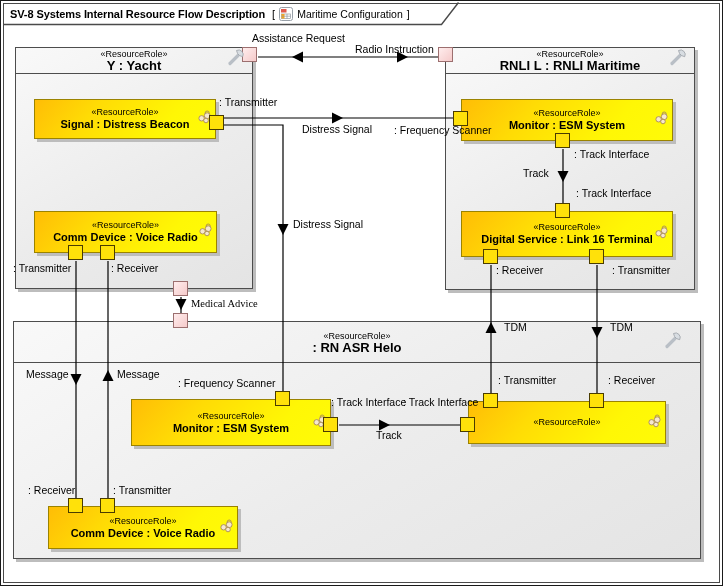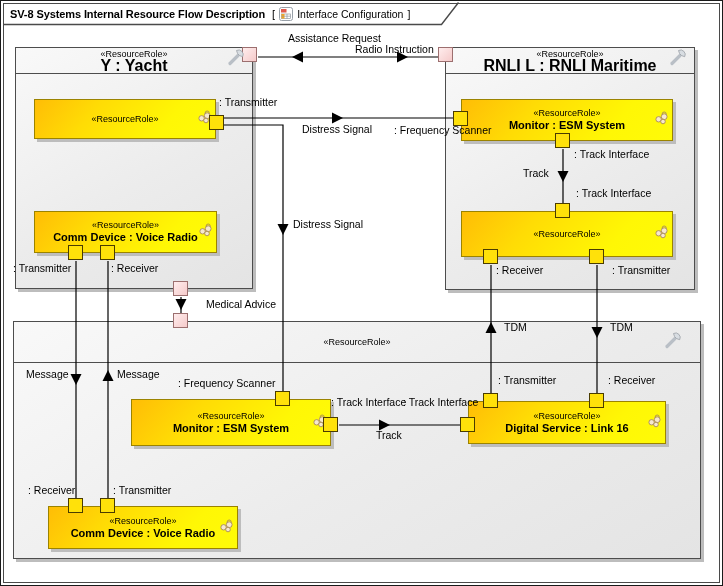--- a/index.html
+++ b/index.html
@@ -9,21 +9,21 @@
   .tab-edge{position:absolute;left:0;top:0;z-index:1;}
   .title-row{position:absolute;left:9px;top:5px;height:16px;display:flex;align-items:center;gap:4px;z-index:2;white-space:nowrap;}
   .t-main{font-size:11px;font-weight:bold;letter-spacing:-0.1px;}
   .t-bracket{font-size:11px;margin-left:3px;}
   .t-name{font-size:10.5px;}
   #canvas{position:absolute;left:0;top:0;width:723px;height:586px;}
   .container{position:absolute;background:linear-gradient(150deg,#f9f9f9 0%,#ececec 55%,#e4e4e4 100%);
              border:1px solid #4d4d4d;box-shadow:3px 3px 0 #bdbdbd;box-sizing:border-box;z-index:1;}
   .hdr{border-bottom:1px solid #4d4d4d;display:flex;flex-direction:column;justify-content:center;text-align:center;box-sizing:border-box;}
   .stereo{font-size:9px;line-height:10px;}
-  .cname{font-size:16px;font-weight:bold;line-height:13px;}
+  .cname{font-size:13px;font-weight:bold;line-height:13px;}
   .box{position:absolute;background:linear-gradient(130deg,#ffbd06 0%,#ffdc05 32%,#fff705 72%,#fffb08 100%);
        border:1px solid #9b8300;box-shadow:3px 3px 0 #bdbdbd;box-sizing:border-box;z-index:2;
        display:flex;flex-direction:column;justify-content:center;text-align:center;}
   .box .stereo{font-size:9px;line-height:11px;}
   .box .bname{font-size:11px;font-weight:bold;line-height:13px;white-space:nowrap;}
   .role-icon{position:absolute;right:3px;top:50%;transform:translateY(-50%);z-index:3;}
   .lines{position:absolute;left:0;top:0;z-index:3;}
   .port{position:absolute;width:15px;height:15px;background:#ffe10a;border:1px solid #4a3c00;box-sizing:border-box;z-index:4;}
   .port.pink{background:linear-gradient(135deg,#ffeded 0%,#f5caca 100%);border-color:#9c6f6f;}
   .lbl{position:absolute;font-size:10.5px;line-height:12px;white-space:nowrap;z-index:5;}
@@ -41,43 +41,45 @@
     <span class="t-main">SV-8 Systems Internal Resource Flow Description</span>
     <span class="t-bracket">[</span>
     <svg width="14" height="14" viewBox="0 0 14 14">
       <rect x="0.5" y="0.5" width="13" height="13" rx="2" fill="#ffffff" stroke="#98a0a8"></rect>
       <rect x="2" y="2" width="5.5" height="3.5" fill="#e05a4e"></rect>
       <rect x="2.5" y="7" width="9" height="4.5" fill="#ffffff" stroke="#9098a0" stroke-width="0.7"></rect>
       <rect x="2.5" y="7" width="3" height="4.5" fill="#f5a623"></rect>
       <line x1="2.5" y1="9.2" x2="11.5" y2="9.2" stroke="#9098a0" stroke-width="0.7"></line>
       <line x1="8" y1="7" x2="8" y2="11.5" stroke="#9098a0" stroke-width="0.7"></line>
     </svg>
-    <span class="t-name">Interface Configuration</span>
+    <span class="t-name">Maritime Configuration</span>
     <span class="t-name">]</span>
   </div>
   <div id="canvas">
       <div class="container" style="left: 14px; top: 46px; width: 238px; height: 242px;">
         <div class="hdr" style="height: 26px;">
           <span class="stereo">«ResourceRole»</span>
           <span class="cname">Y : Yacht</span>
         </div>
       </div>
       <div class="container" style="left: 444px; top: 46px; width: 250px; height: 243px;">
         <div class="hdr" style="height: 26px;">
           <span class="stereo">«ResourceRole»</span>
           <span class="cname">RNLI L : RNLI Maritime</span>
         </div>
       </div>
       <div class="container" style="left: 12px; top: 320px; width: 688px; height: 238px;">
         <div class="hdr" style="height: 41px;">
           <span class="stereo">«ResourceRole»</span>
+          <span class="cname">: RN ASR Helo</span>
         </div>
       </div>
       <div class="box" style="left: 33px; top: 98px; width: 182px; height: 40px;">
         <span class="stereo">«ResourceRole»</span>
+        <span class="bname">Signal : Distress Beacon</span>
         <span class="role-icon"><svg width="15" height="15" viewBox="0 0 15 15">
             <g fill="#f6e8cf" stroke="#a8895a" stroke-width="0.9">
               <path d="M8.2 4.6 v-1.1 a2 2 0 0 1 4 0 v1.1" fill="none"></path>
               <circle cx="10.2" cy="6.2" r="2.9"></circle>
               <circle cx="4.6" cy="8.8" r="2.7"></circle>
               <circle cx="9" cy="11" r="2.3"></circle>
             </g>
           </svg></span>
       </div>
       <div class="box" style="left: 33px; top: 210px; width: 183px; height: 42px;">
@@ -99,20 +101,21 @@
             <g fill="#f6e8cf" stroke="#a8895a" stroke-width="0.9">
               <path d="M8.2 4.6 v-1.1 a2 2 0 0 1 4 0 v1.1" fill="none"></path>
               <circle cx="10.2" cy="6.2" r="2.9"></circle>
               <circle cx="4.6" cy="8.8" r="2.7"></circle>
               <circle cx="9" cy="11" r="2.3"></circle>
             </g>
           </svg></span>
       </div>
       <div class="box" style="left: 460px; top: 210px; width: 212px; height: 46px;">
         <span class="stereo">«ResourceRole»</span>
+        <span class="bname">Digital Service : Link 16 Terminal</span>
         <span class="role-icon"><svg width="15" height="15" viewBox="0 0 15 15">
             <g fill="#f6e8cf" stroke="#a8895a" stroke-width="0.9">
               <path d="M8.2 4.6 v-1.1 a2 2 0 0 1 4 0 v1.1" fill="none"></path>
               <circle cx="10.2" cy="6.2" r="2.9"></circle>
               <circle cx="4.6" cy="8.8" r="2.7"></circle>
               <circle cx="9" cy="11" r="2.3"></circle>
             </g>
           </svg></span>
       </div>
       <div class="box" style="left: 130px; top: 398px; width: 200px; height: 47px;">
@@ -122,21 +125,20 @@
             <g fill="#f6e8cf" stroke="#a8895a" stroke-width="0.9">
               <path d="M8.2 4.6 v-1.1 a2 2 0 0 1 4 0 v1.1" fill="none"></path>
               <circle cx="10.2" cy="6.2" r="2.9"></circle>
               <circle cx="4.6" cy="8.8" r="2.7"></circle>
               <circle cx="9" cy="11" r="2.3"></circle>
             </g>
           </svg></span>
       </div>
       <div class="box" style="left: 467px; top: 400px; width: 198px; height: 43px;">
         <span class="stereo">«ResourceRole»</span>
-        <span class="bname">Digital Service : Link 16</span>
         <span class="role-icon"><svg width="15" height="15" viewBox="0 0 15 15">
             <g fill="#f6e8cf" stroke="#a8895a" stroke-width="0.9">
               <path d="M8.2 4.6 v-1.1 a2 2 0 0 1 4 0 v1.1" fill="none"></path>
               <circle cx="10.2" cy="6.2" r="2.9"></circle>
               <circle cx="4.6" cy="8.8" r="2.7"></circle>
               <circle cx="9" cy="11" r="2.3"></circle>
             </g>
           </svg></span>
       </div>
       <div class="box" style="left: 47px; top: 505px; width: 190px; height: 43px;">
@@ -167,26 +169,26 @@
         <polygon points="75,384 69.5,373 80.5,373" fill="#000000"></polygon>
         <polyline points="107,260 107,497" fill="none" stroke="#000000" stroke-width="1.2"></polyline>
         <polygon points="107,369 101.5,380 112.5,380" fill="#000000"></polygon>
         <polyline points="490,264 490,392" fill="none" stroke="#000000" stroke-width="1.2"></polyline>
         <polygon points="490,321 484.5,332 495.5,332" fill="#000000"></polygon>
         <polyline points="596,264 596,392" fill="none" stroke="#000000" stroke-width="1.2"></polyline>
         <polygon points="596,337 590.5,326 601.5,326" fill="#000000"></polygon>
         <polyline points="338,424 459,424" fill="none" stroke="#000000" stroke-width="1.2"></polyline>
         <polygon points="389,424 378,418.5 378,429.5" fill="#000000"></polygon>
       </svg>
-      <div class="lbl" style="left: 251px; top: 31px; margin-left: 36px;">Assistance Request</div>
+      <div class="lbl" style="left: 251px; top: 31px;">Assistance Request</div>
       <div class="lbl" style="left: 354px; top: 42px;">Radio Instruction</div>
       <div class="lbl" style="left: 301px; top: 122px;">Distress Signal</div>
       <div class="lbl" style="left: 292px; top: 217px;">Distress Signal</div>
       <div class="lbl" style="left: 522px; top: 166px;">Track</div>
-      <div class="lbl" style="left: 205px; top: 297px;">Medical Advice</div>
+      <div class="lbl" style="left: 190px; top: 297px; font-family: Liberation Serif, serif;">Medical Advice</div>
       <div class="lbl" style="left: 25px; top: 367px;">Message</div>
       <div class="lbl" style="left: 116px; top: 367px;">Message</div>
       <div class="lbl" style="left: 503px; top: 320px;">TDM</div>
       <div class="lbl" style="left: 609px; top: 320px;">TDM</div>
       <div class="lbl" style="left: 375px; top: 428px;">Track</div>
       <div class="port" style="left: 208px; top: 114px;"></div>
       <div class="port" style="left: 67px; top: 244px;"></div>
       <div class="port" style="left: 99px; top: 244px;"></div>
       <div class="port" style="left: 452px; top: 110px;"></div>
       <div class="port" style="left: 554px; top: 132px;"></div>

